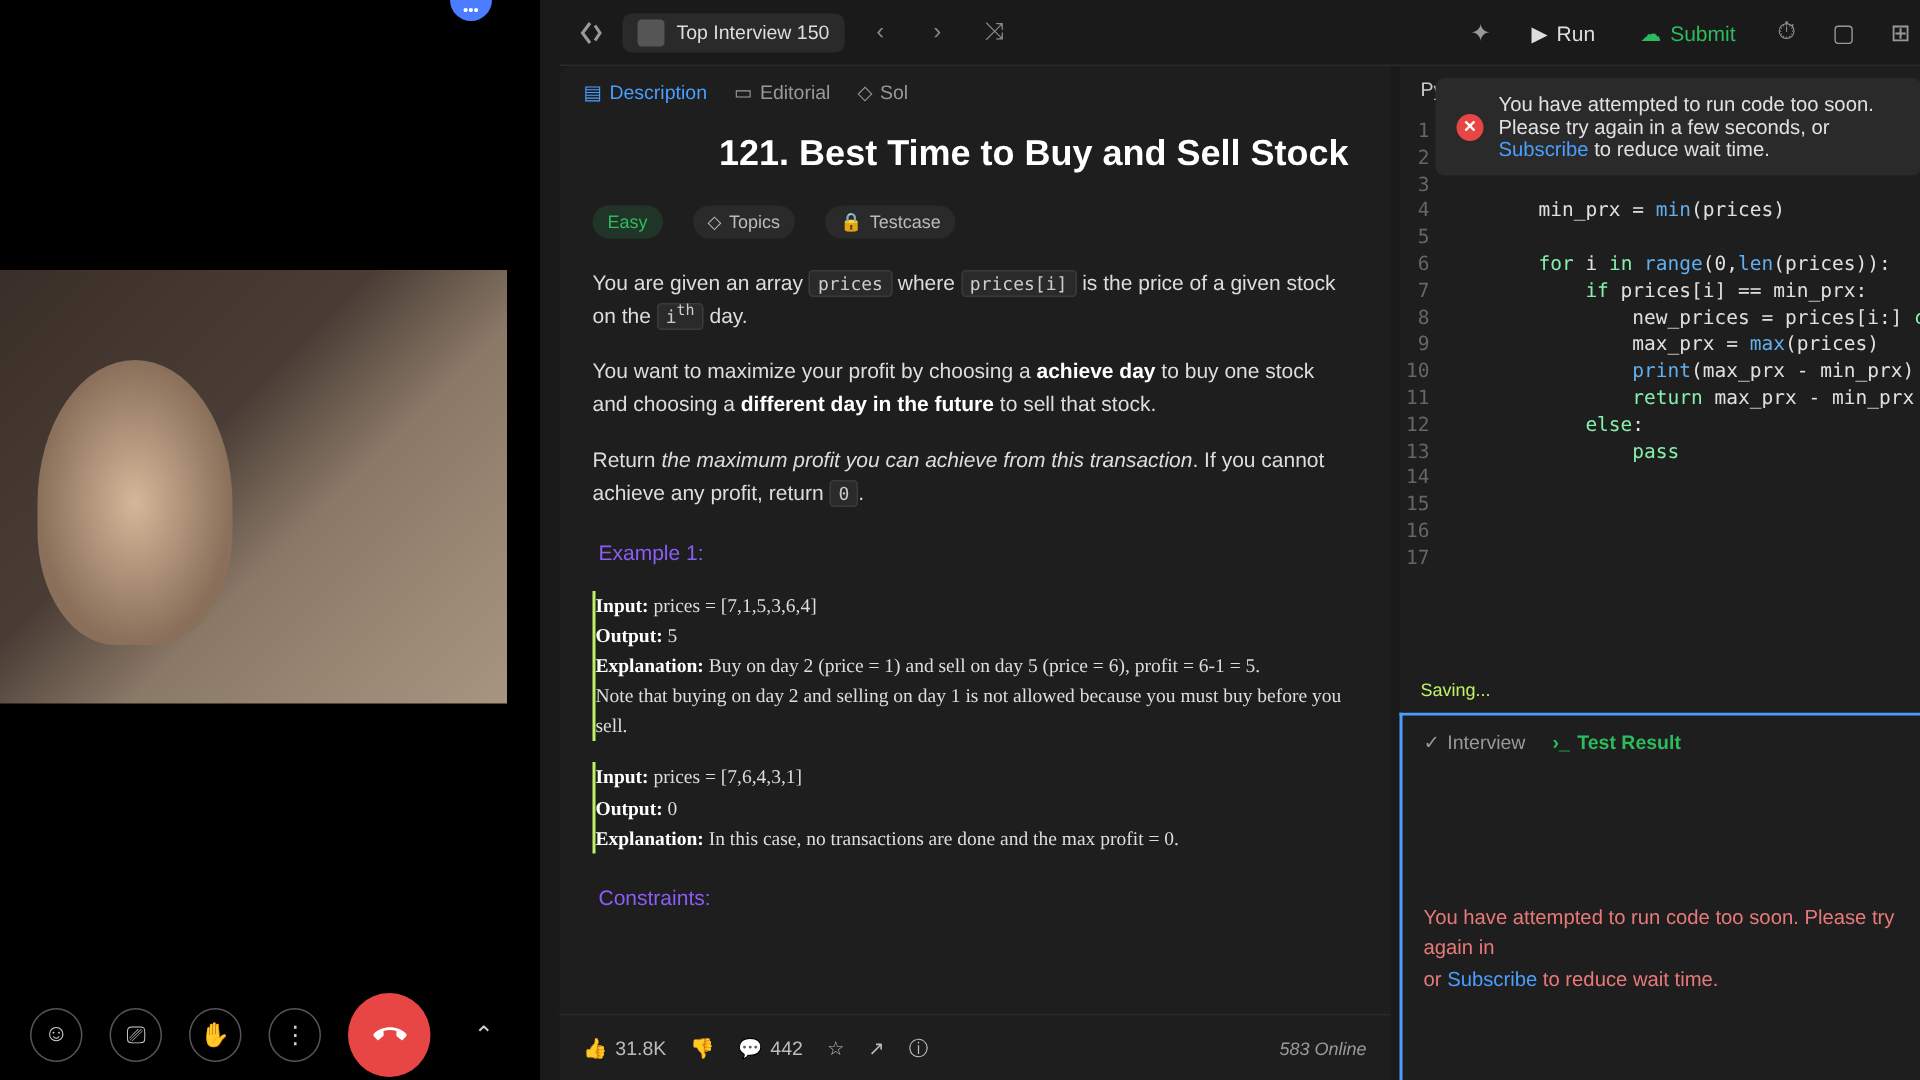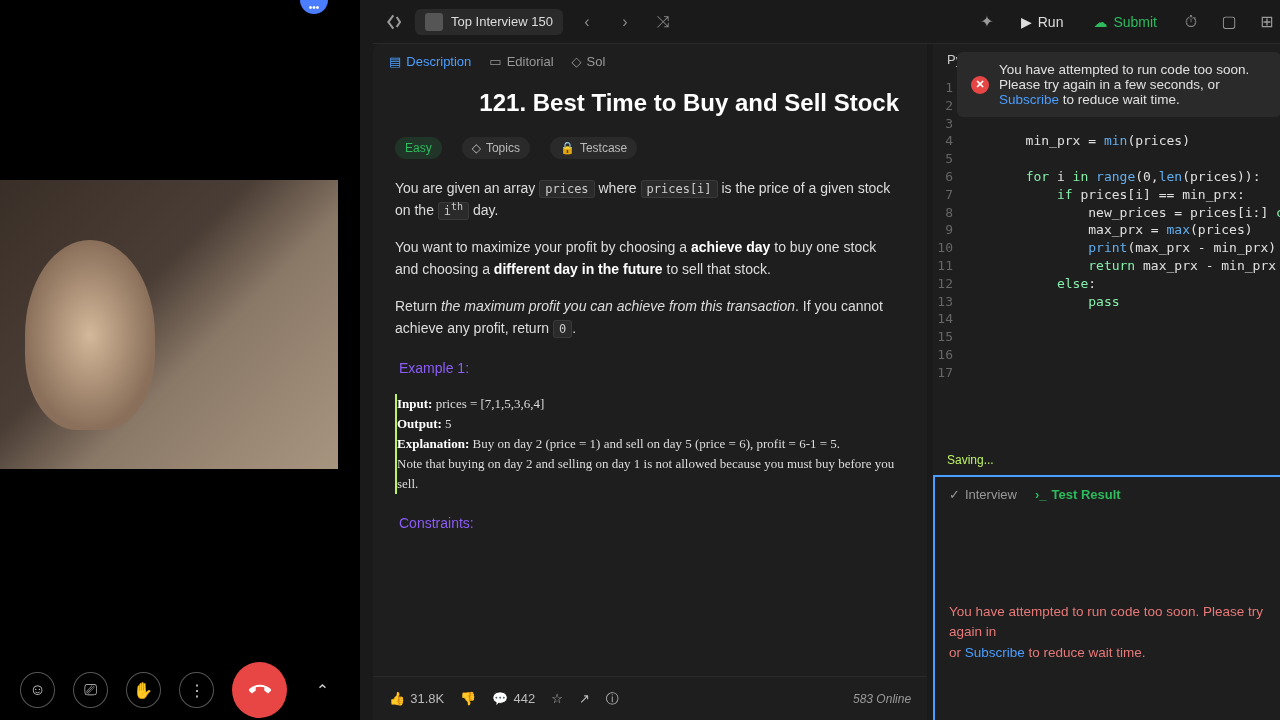--- a/index.html
+++ b/index.html
@@ -160,20 +160,23 @@
           </div>
           <div class="prose">
             <p>You are given an array <code>prices</code> where <code>prices[i]</code> is the price of a given stock on the <code>i<sup>th</sup></code> day.</p>
             <p>You want to maximize your profit by choosing a <strong>achieve day</strong> to buy one stock and choosing a <strong>different day in the future</strong> to sell that stock.</p>
             <p>Return <em>the maximum profit you can achieve from this transaction</em>. If you cannot achieve any profit, return <code>0</code>.</p>
             <p class="sect-head">Example 1:</p>
             <div class="example-block"><b>Input: </b><span>prices = [7,1,5,3,6,4]</span>
 <b>Output: </b><span>5</span>
 <b>Explanation: </b><span>Buy on day 2 (price = 1) and sell on day 5 (price = 6), profit = 6-1 = 5.
 Note that buying on day 2 and selling on day 1 is not allowed because you must buy before you sell.</span></div>
+            <div class="example-block"><b>Input: </b><span>prices = [7,6,4,3,1]</span>
+<b>Output: </b><span>0</span>
+<b>Explanation: </b><span>In this case, no transactions are done and the max profit = 0.</span></div>
             <p class="sect-head">Constraints:</p>
 
           </div>
         </div>
       </div>
       <div class="desc-footer">
         <div class="foot-item">👍 <span>31.8K</span></div>
         <div class="foot-item">👎</div>
         <div class="foot-item">💬 <span>442</span></div>
         <div class="foot-item">☆</div>

